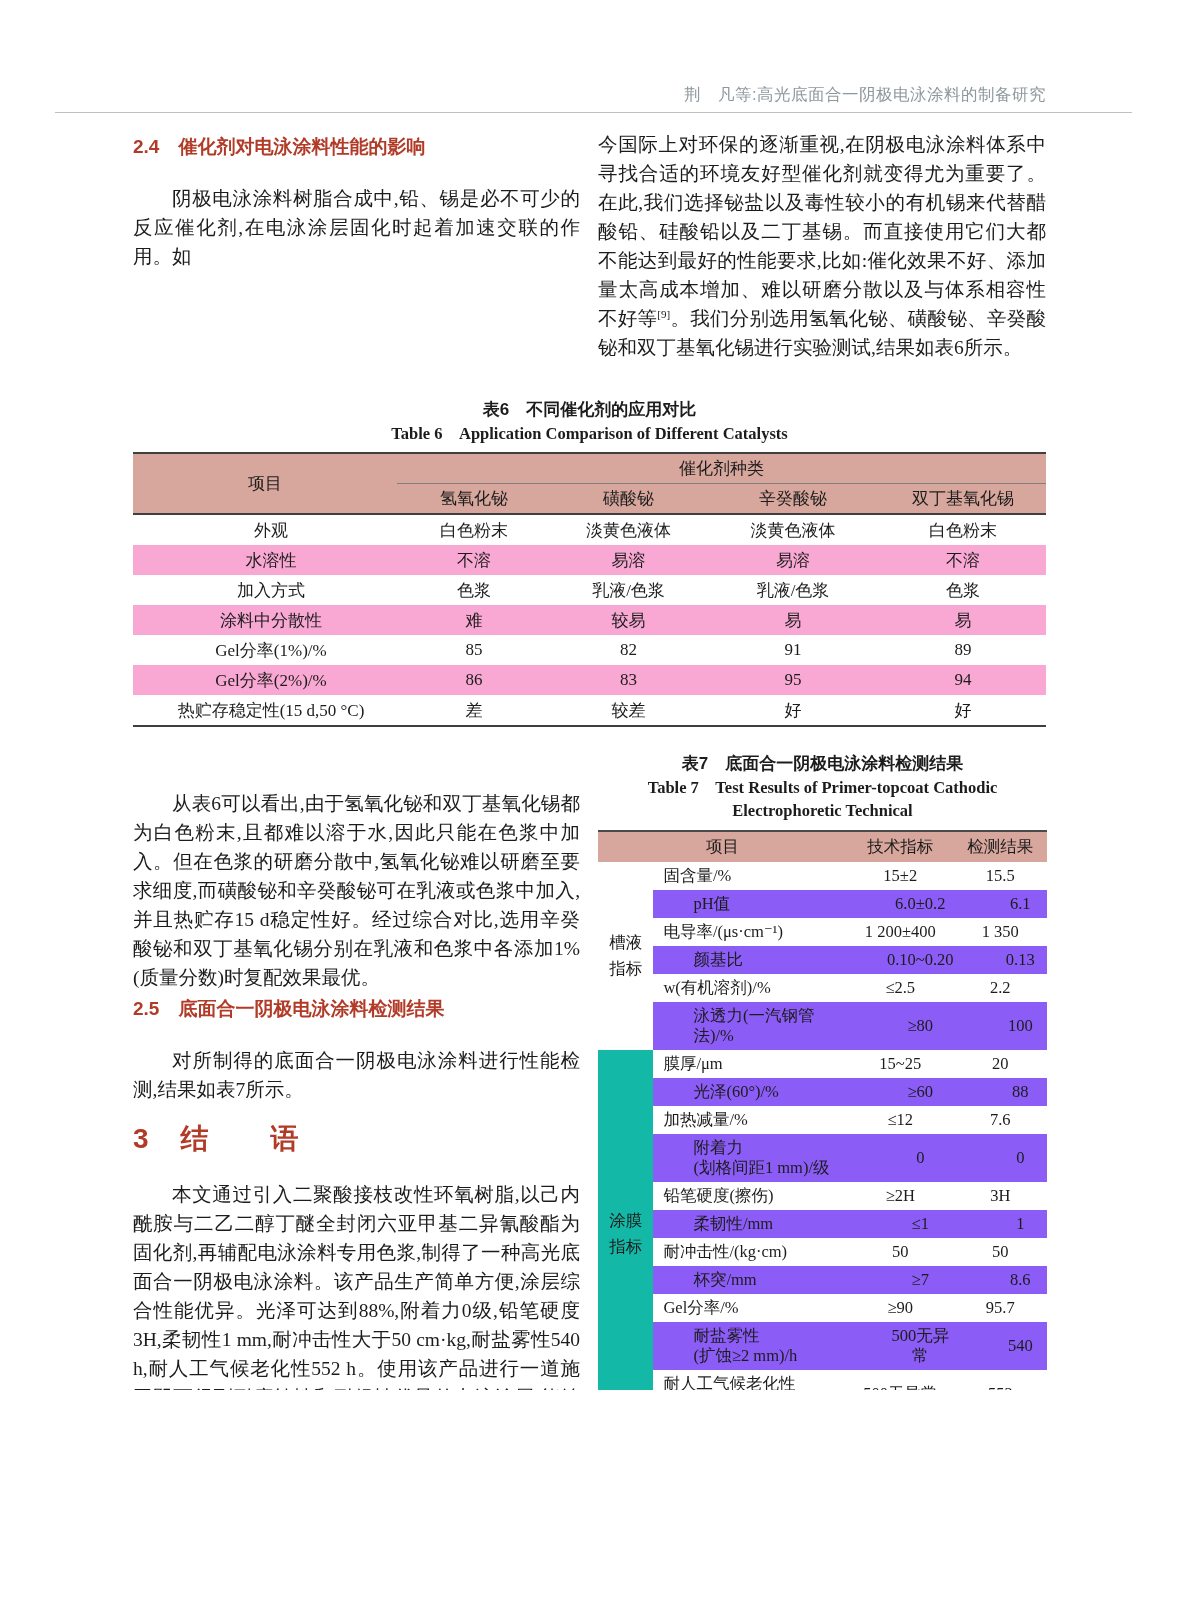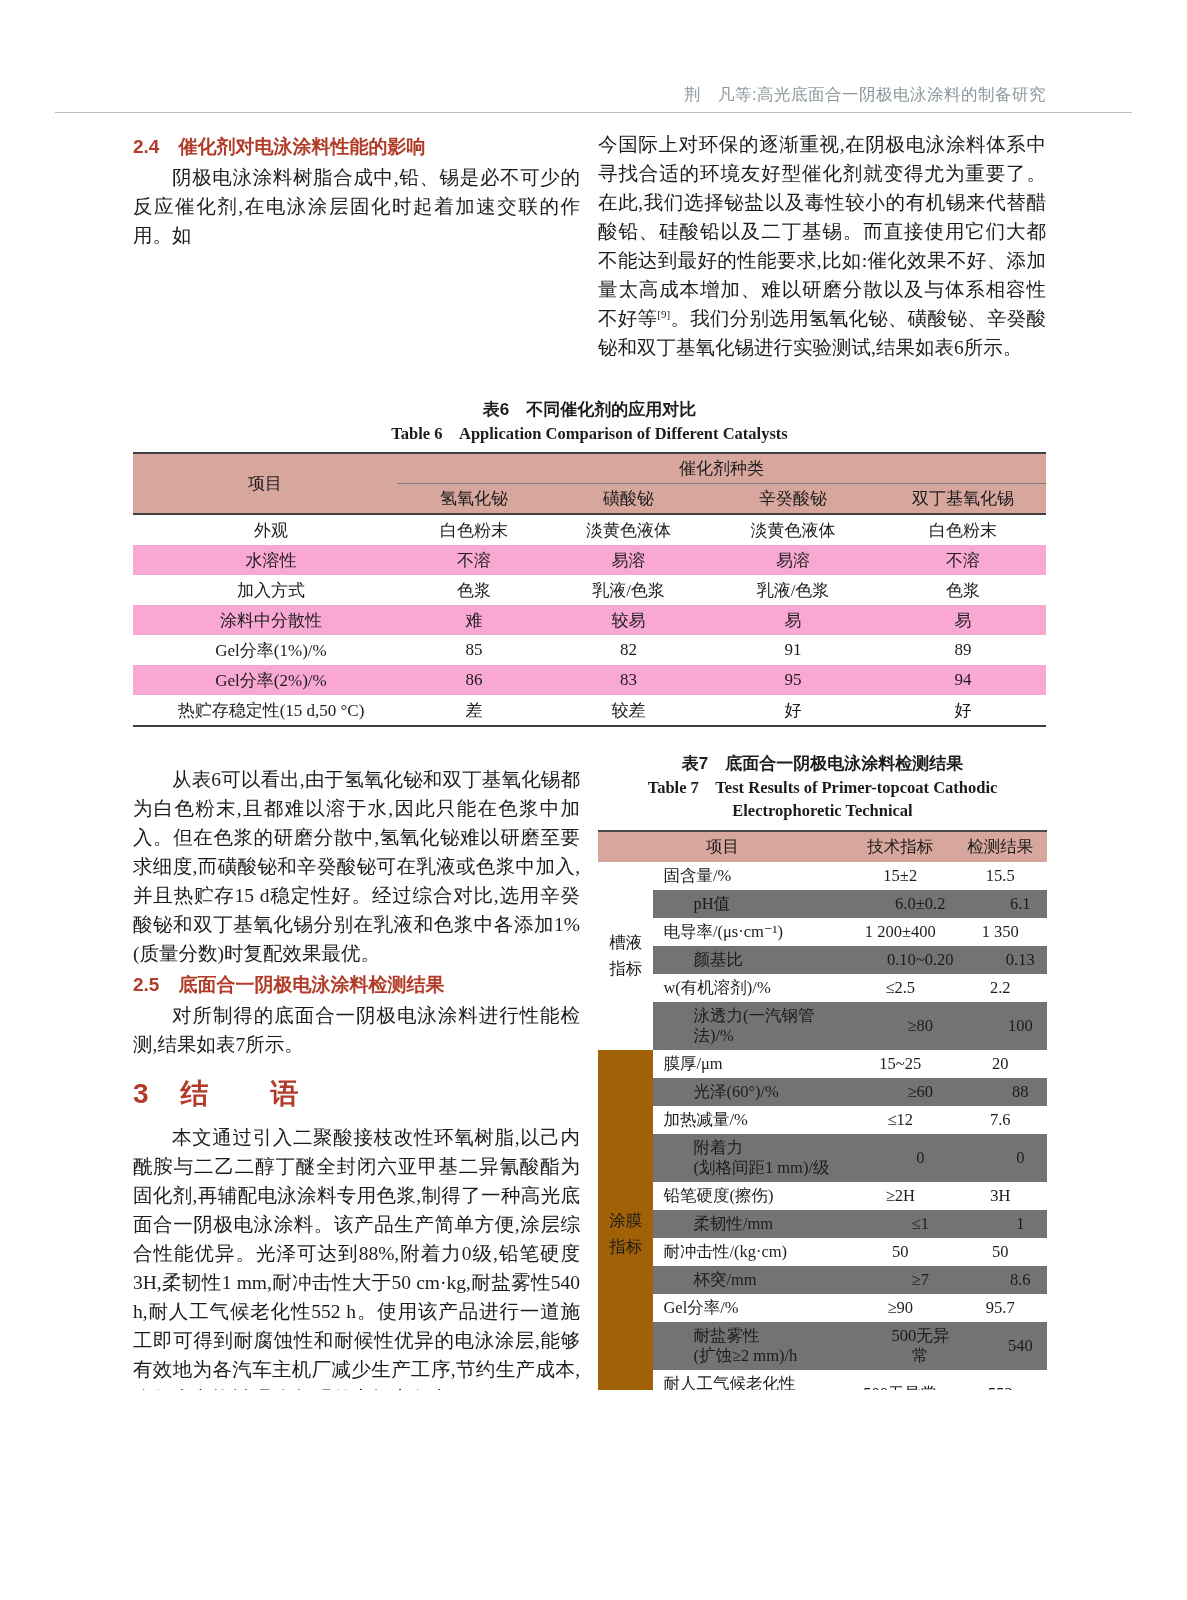--- a/index.html
+++ b/index.html
@@ -12,21 +12,21 @@
   .run-head{position:absolute;top:84px;right:141px;font-size:16.5px;color:#8d989d;
     font-family:"Liberation Sans","DejaVu Sans",sans-serif;letter-spacing:.5px;}
   .head-rule{position:absolute;top:112px;left:55px;right:55px;border-top:1.5px solid #b9c1c5;}
 
   
   .col{position:absolute;font-size:19.5px;line-height:29px;text-align:justify;}
   .col-tl{left:133px;top:130px;width:447px;}
   .col-tr{left:598px;top:130px;width:448px;}
   .col-bl{left:133px;top:765px;width:447px;}
   p{margin:0;}
-  .indent{text-indent:2em;}
+  .indent{text-indent:2em;margin-top:24px;}
   sup{font-size:11px;line-height:0;}
   .red-h{font-family:"Liberation Sans","DejaVu Sans",sans-serif;font-weight:bold;
     color:#b23b28;font-size:19px;line-height:27px;margin:3px 0 3px 0;text-align:left;}
   .big-h{font-family:"Liberation Sans","DejaVu Sans",sans-serif;font-weight:bold;
     color:#b23b28;font-size:28px;line-height:34px;margin:18px 0 12px 0;text-align:left;letter-spacing:2px;}
 
   
   .t6-wrap{position:absolute;left:133px;top:398px;width:913px;}
   .tbl-title-zh{text-align:center;font-family:"Liberation Sans","DejaVu Sans",sans-serif;
     font-weight:bold;font-size:17px;line-height:24px;}
@@ -41,23 +41,23 @@
   .t6 tr.alt td{background:#f9a8d4;}
 
   
   .t7-wrap{position:absolute;left:598px;top:752px;width:449px;}
   .t7{margin-top:8px;border-top:2.5px solid #4a4a4a;border-bottom:1.5px solid #8f8f8f;font-size:16.5px;}
   .t7 thead td{background:#d7a69c;text-align:center;padding:4px 0;}
   .t7 td{vertical-align:middle;}
   .t7 tbody td{padding:4px 0;line-height:20px;}
   .t7 td.item{text-align:left;padding-left:10px;white-space:pre-line;}
   .t7 td.num{text-align:center;}
-  .t7 tr.alt td{background:#737373;padding-left:40px;}
+  .t7 tr.alt td{background:#8b5cf6;padding-left:40px;}
   .t7 td.glabel{background:#fff;text-align:center;white-space:pre-line;line-height:26px;}
-  .t7 td.glabel.pink{background:#a16207;}
+  .t7 td.glabel.pink{background:#14b8a6;}
   .cont-note{text-align:right;font-size:16px;margin-top:4px;color:#1c1c1c;}
 
   
   .footer{position:absolute;top:1492px;right:139px;display:flex;align-items:flex-end;color:#33527a;}
   .footer-txt{text-align:right;}
   .footer-zh{font-family:"Liberation Sans","DejaVu Sans",sans-serif;font-weight:bold;
     font-size:21px;line-height:24px;letter-spacing:2px;}
   .footer-en{font-weight:bold;font-size:11.5px;line-height:15px;}
   .footer-bar{width:3px;height:44px;background:#33527a;margin:0 8px 0 8px;}
   .footer-page{font-size:28px;font-weight:normal;padding-top:6px;margin-left:22px;}

